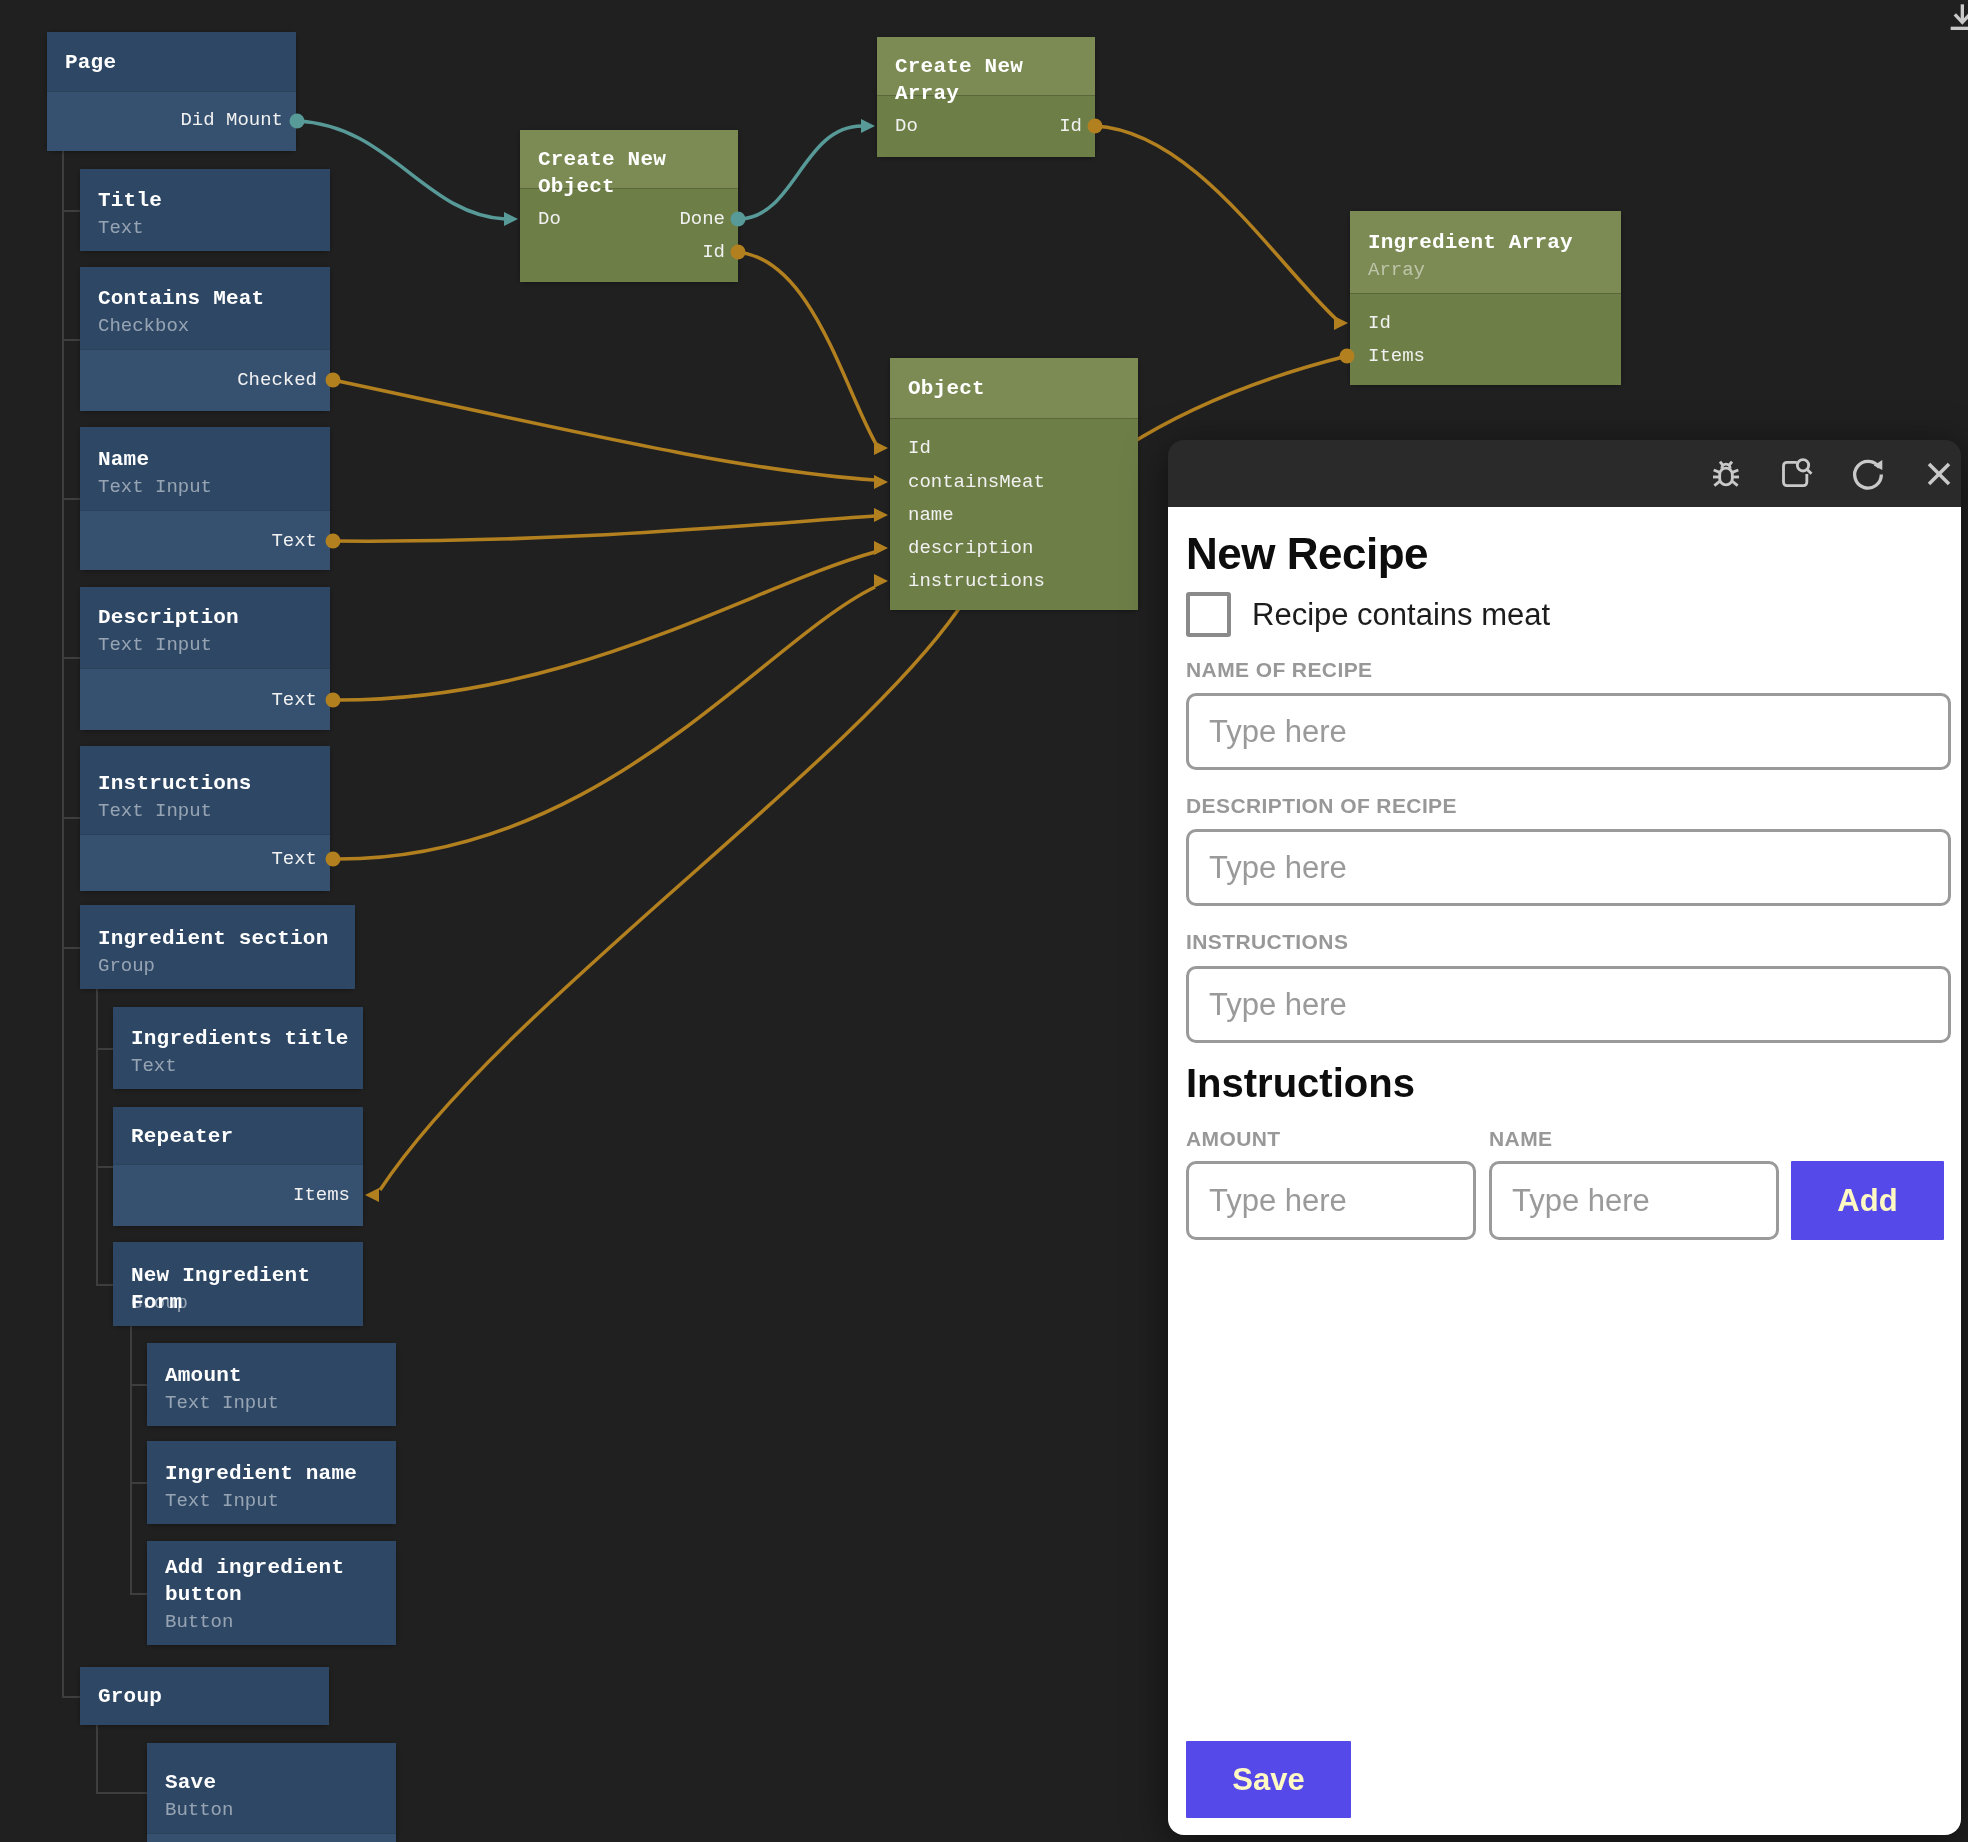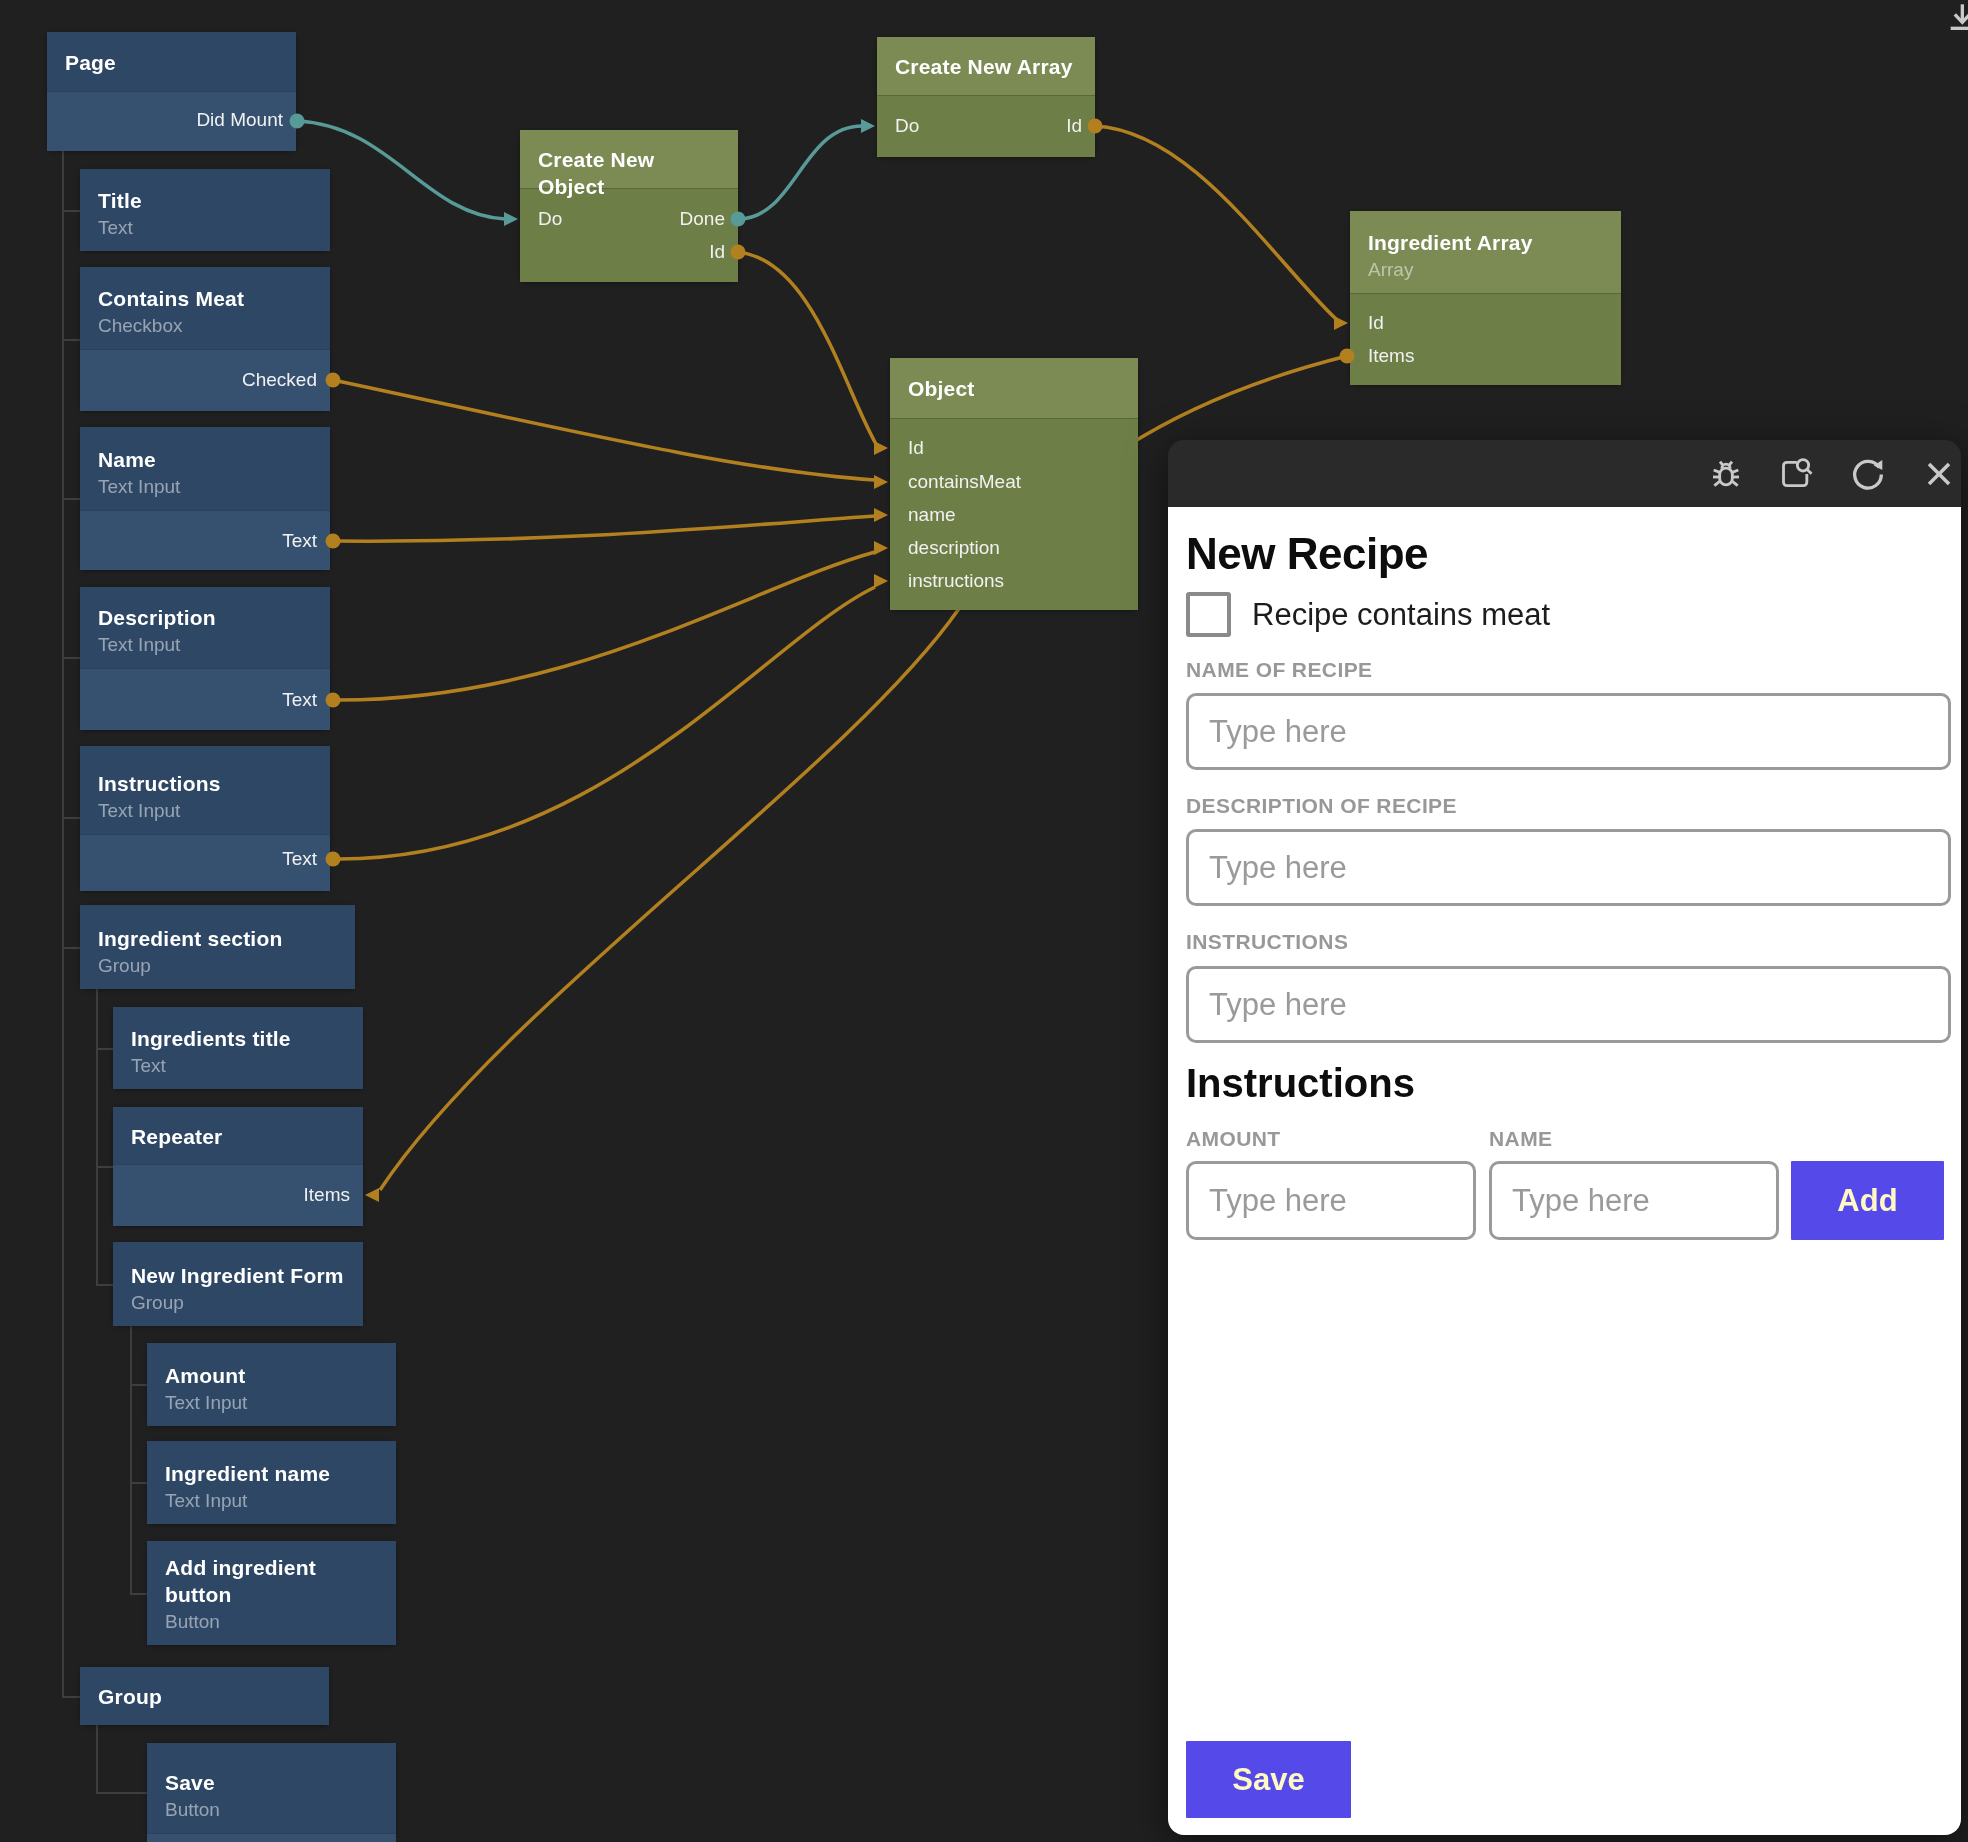--- a/index.html
+++ b/index.html
@@ -4,21 +4,21 @@
 <style>
   html,body{margin:0;padding:0;}
   body{
     width:1968px;height:1842px;position:relative;overflow:hidden;
     background:#202020;font-family:"Liberation Sans",sans-serif;
     -webkit-font-smoothing:antialiased;
   }
   
   #wires,#ports{position:absolute;left:0;top:0;pointer-events:none;}
   .tree-line{position:absolute;background:#3e3e3e;}
-  .node{position:absolute;border-radius:6px;box-shadow:0 1px 4px rgba(0,0,0,.35);}
+  .node{position:absolute;border-radius:6px;box-shadow:0 1px 4px rgba(0,0,0,.35);font-family:Liberation Mono, monospace;}
   .node .hdr{position:absolute;left:0;top:0;right:0;}
   .node .bdy{position:absolute;left:0;right:0;bottom:0;border-top:1px solid rgba(0,0,0,.18);}
   .node.blue .hdr{background:#2d4765;}
   .node.blue .bdy{background:#35516f;}
   .node.green .hdr{background:#7b8b53;}
   .node.green .bdy{background:#6e7e47;}
   .node .title{
     position:absolute;left:18px;right:14px;color:#fff;font-size:21px;font-weight:700;
     line-height:27px;letter-spacing:.2px;
   }

